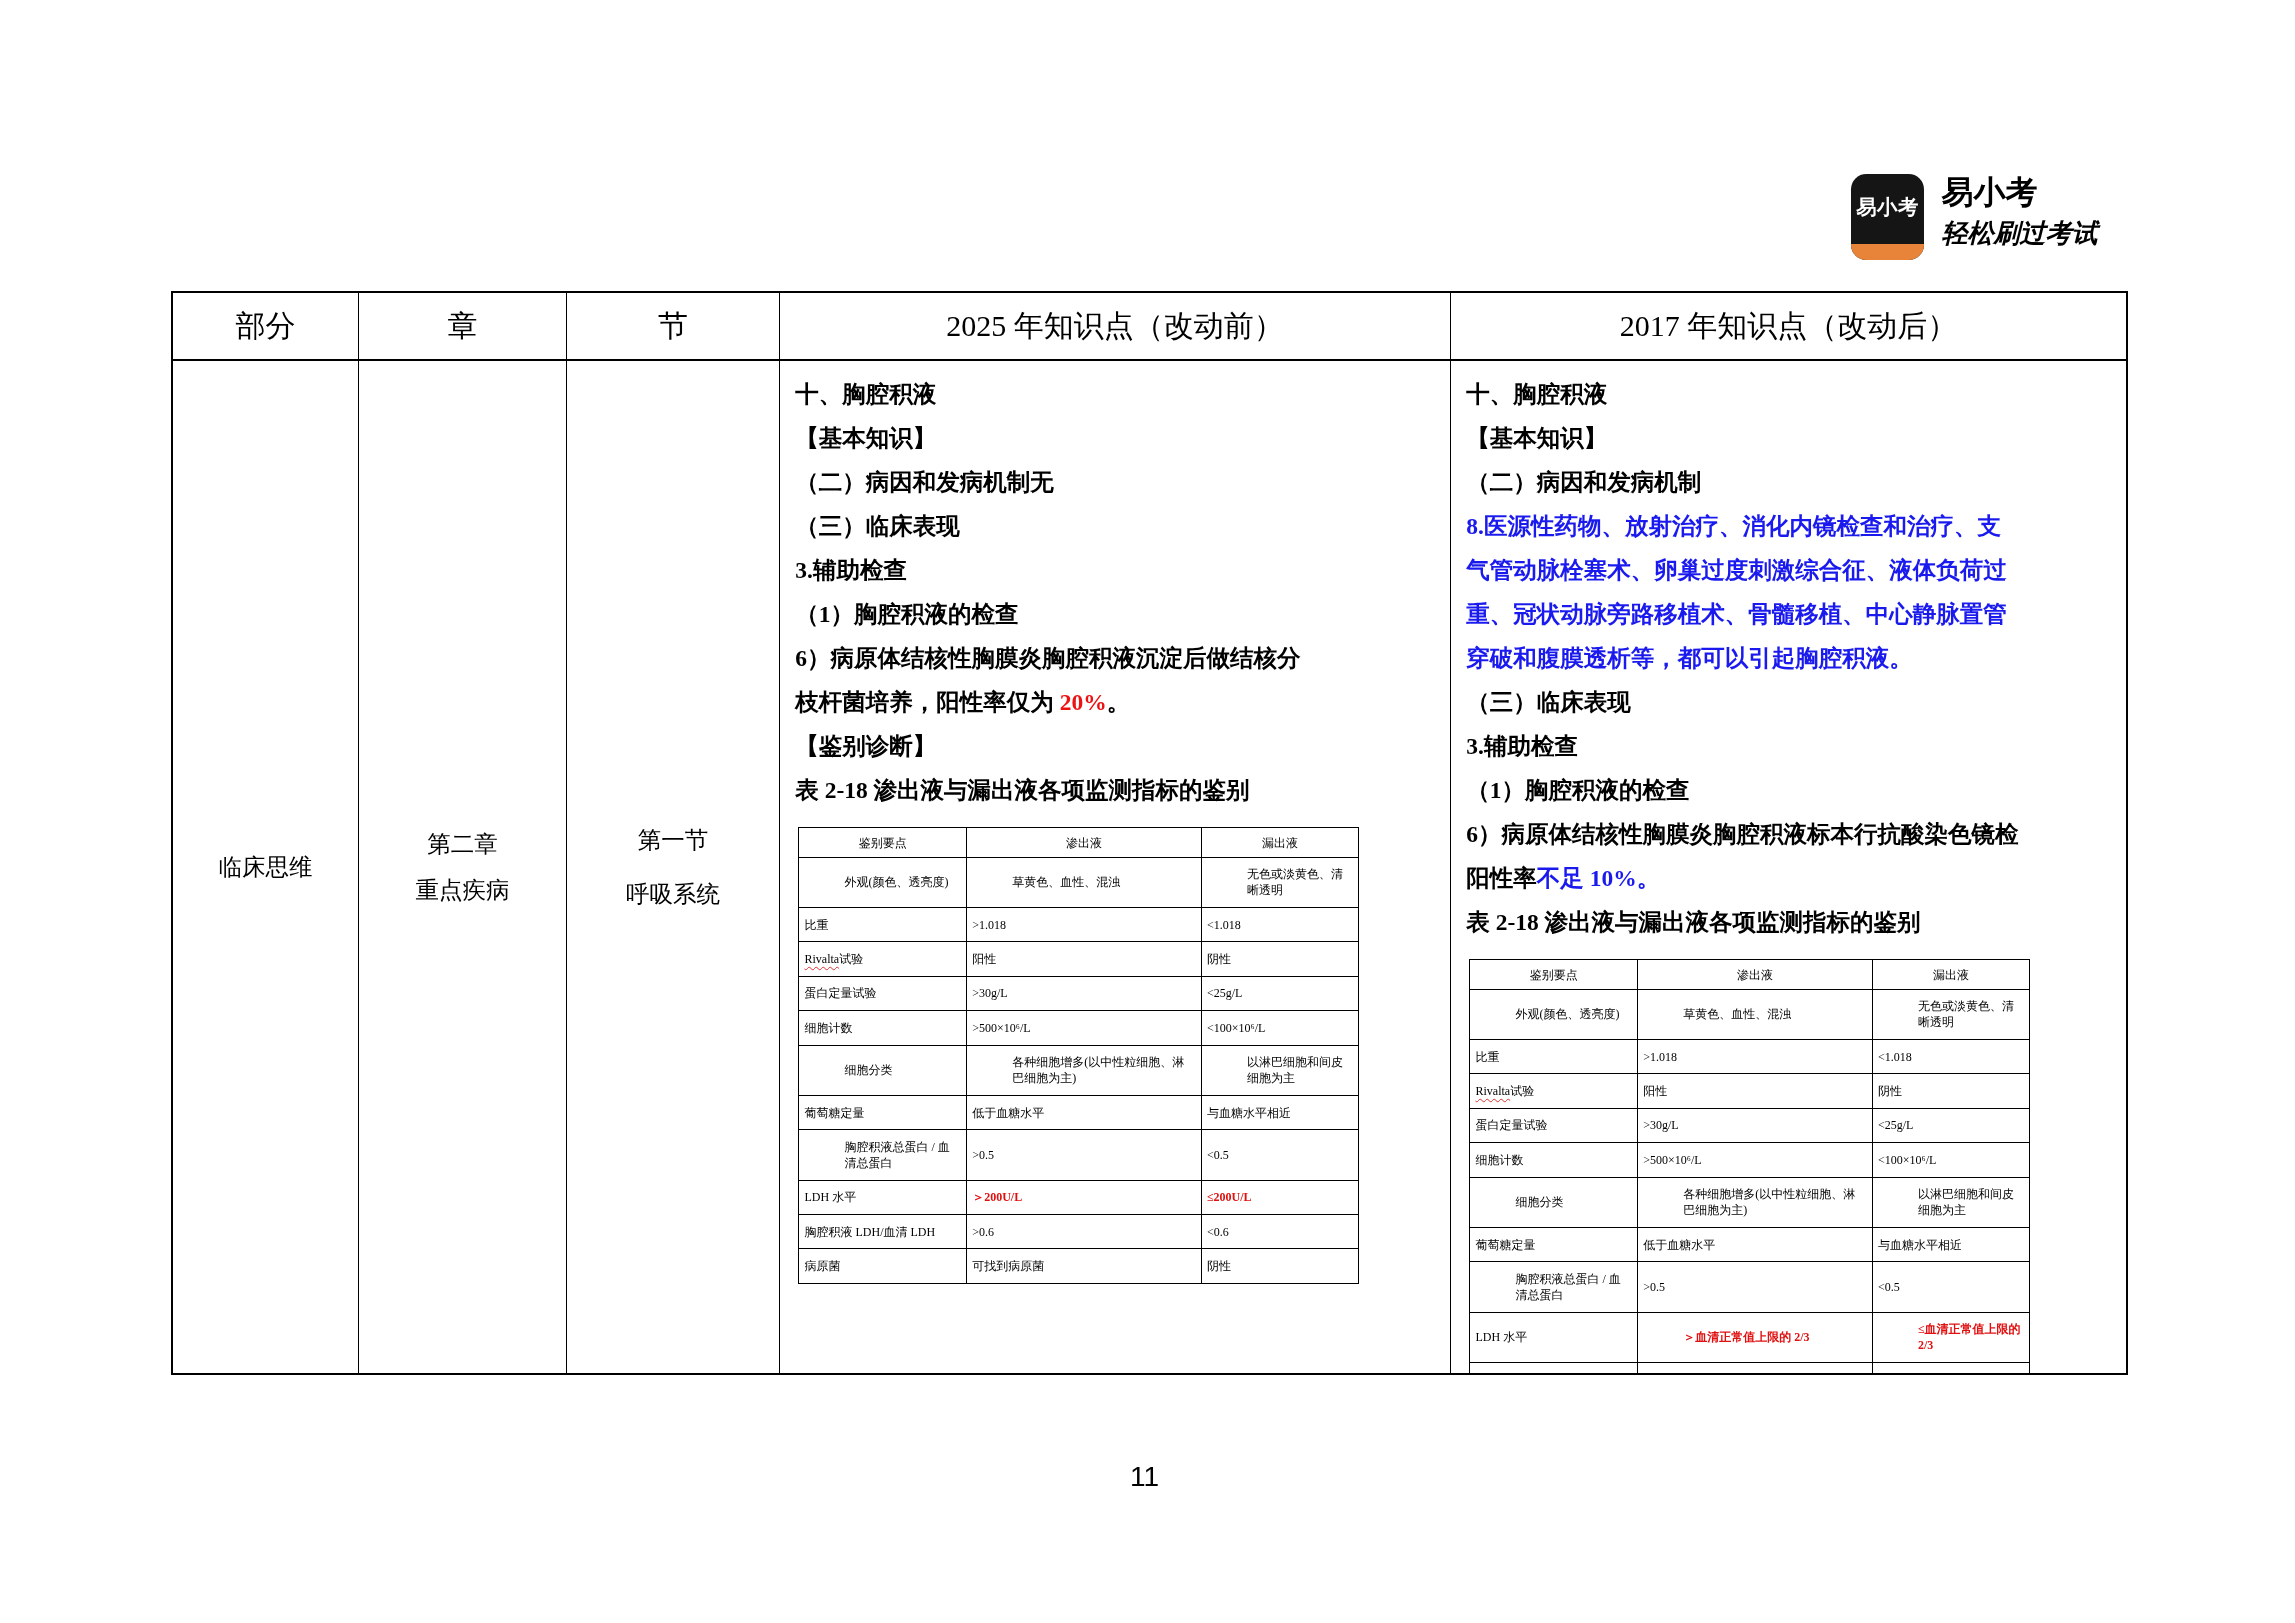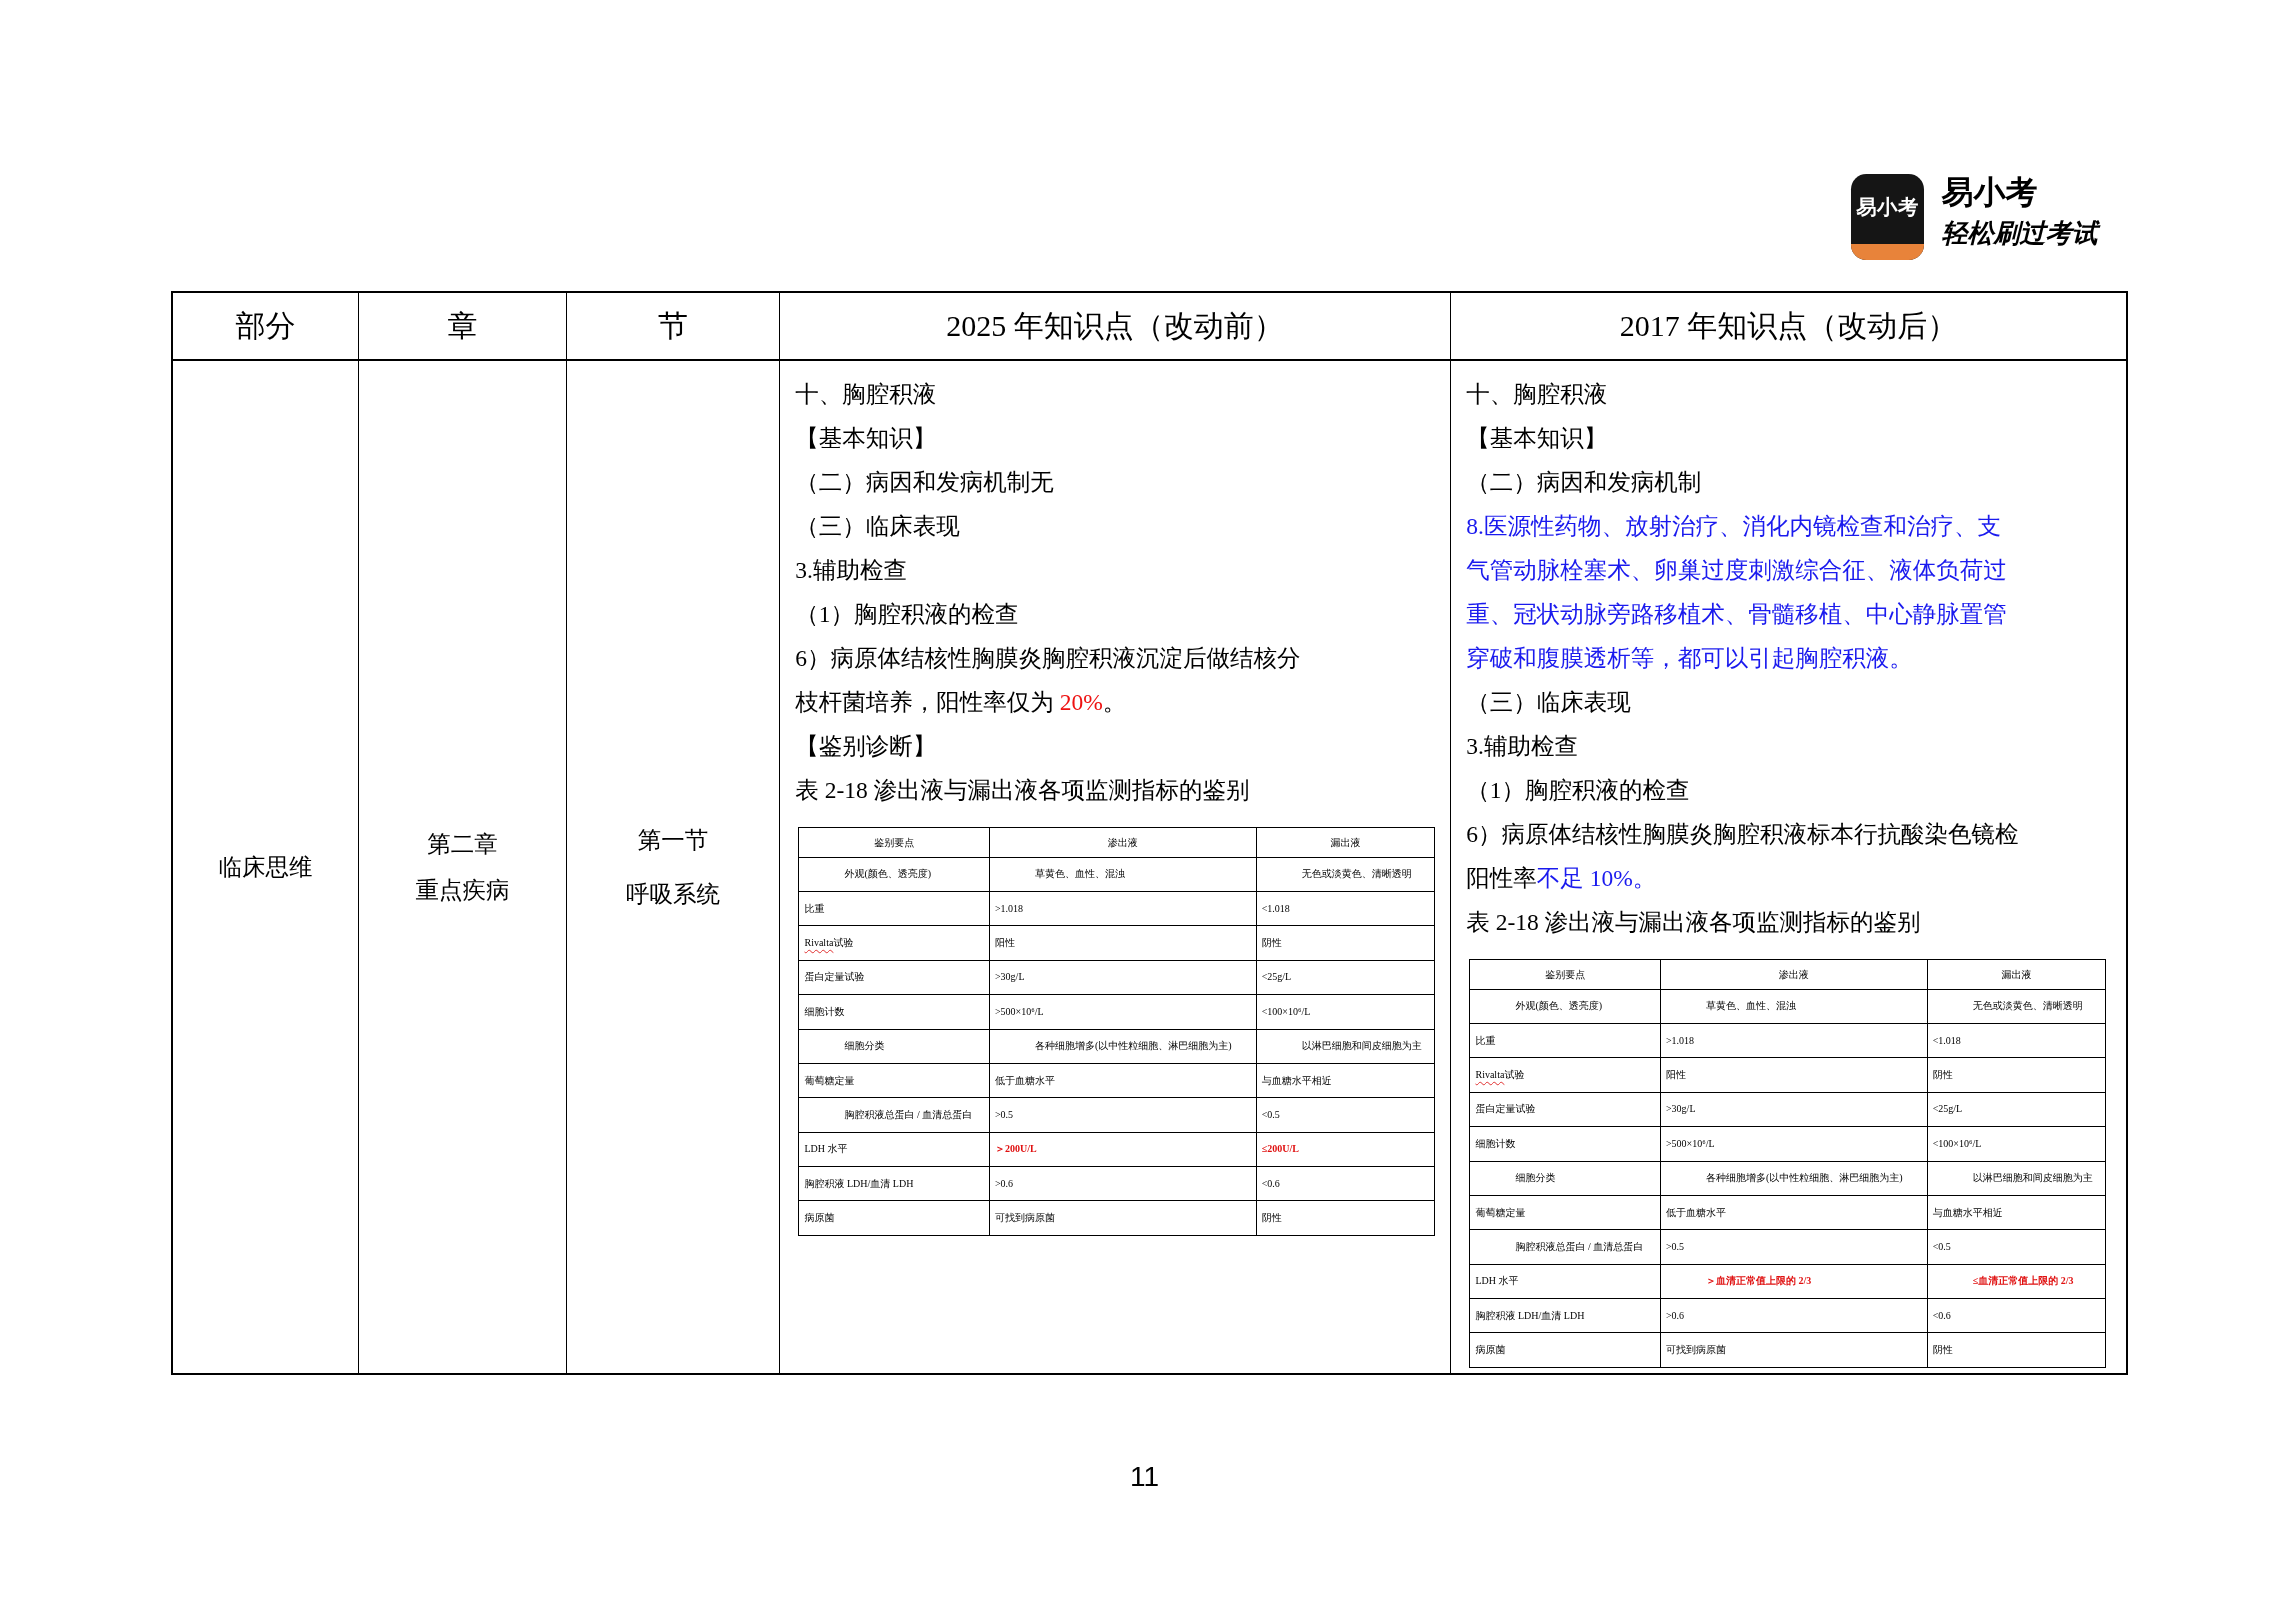--- a/index.html
+++ b/index.html
@@ -45,28 +45,28 @@
   }
   .hcell:last-child{border-right:none;}
   .bcell{box-sizing:border-box;border-right:1.5px solid #000;overflow:hidden;}
   .bcell:last-child{border-right:none;}
   .center-col{display:flex;flex-direction:column;align-items:center;justify-content:center;font-size:23.5px;}
   .center-col .cline{line-height:32px;white-space:nowrap;}
   .gap-sm{margin-top:13.3px;}
   .gap-md{margin-top:21.5px;}
 
   .rich{padding:11.2px 15.3px 0 15.3px;font-size:23.5px;}
-  .line{line-height:44px;white-space:nowrap;}
+  .line{line-height:44px;white-space:nowrap;font-weight:bold;}
   .blue{color:#1A1AEE;}
   .red{color:#EE1111;}
 
   
   .sub{
-    margin:15.3px 10.2px 0 3.1px;width:637px;border:1.5px solid #000;box-sizing:border-box;
-    font-size:10px;line-height:16px;
+    margin:15.3px 10.2px 0 3.1px;width:561px;border:1.5px solid #000;box-sizing:border-box;
+    font-size:12px;line-height:16px;
   }
   .sub-row{display:grid;grid-template-columns:30% 42% 28%;border-top:1.5px solid #000;}
   .sub-row:first-child{border-top:none;}
   .sub-cell{
     box-sizing:border-box;border-right:1px solid #000;
     padding:8.7px 5.1px;display:flex;align-items:center;
   }
   .sub-cell:last-child{border-right:none;}
   .sub-head .sub-cell{justify-content:center;padding:6.1px 5.1px;}
   .sub-cell.wrap{white-space:normal;margin-left:40px;}

